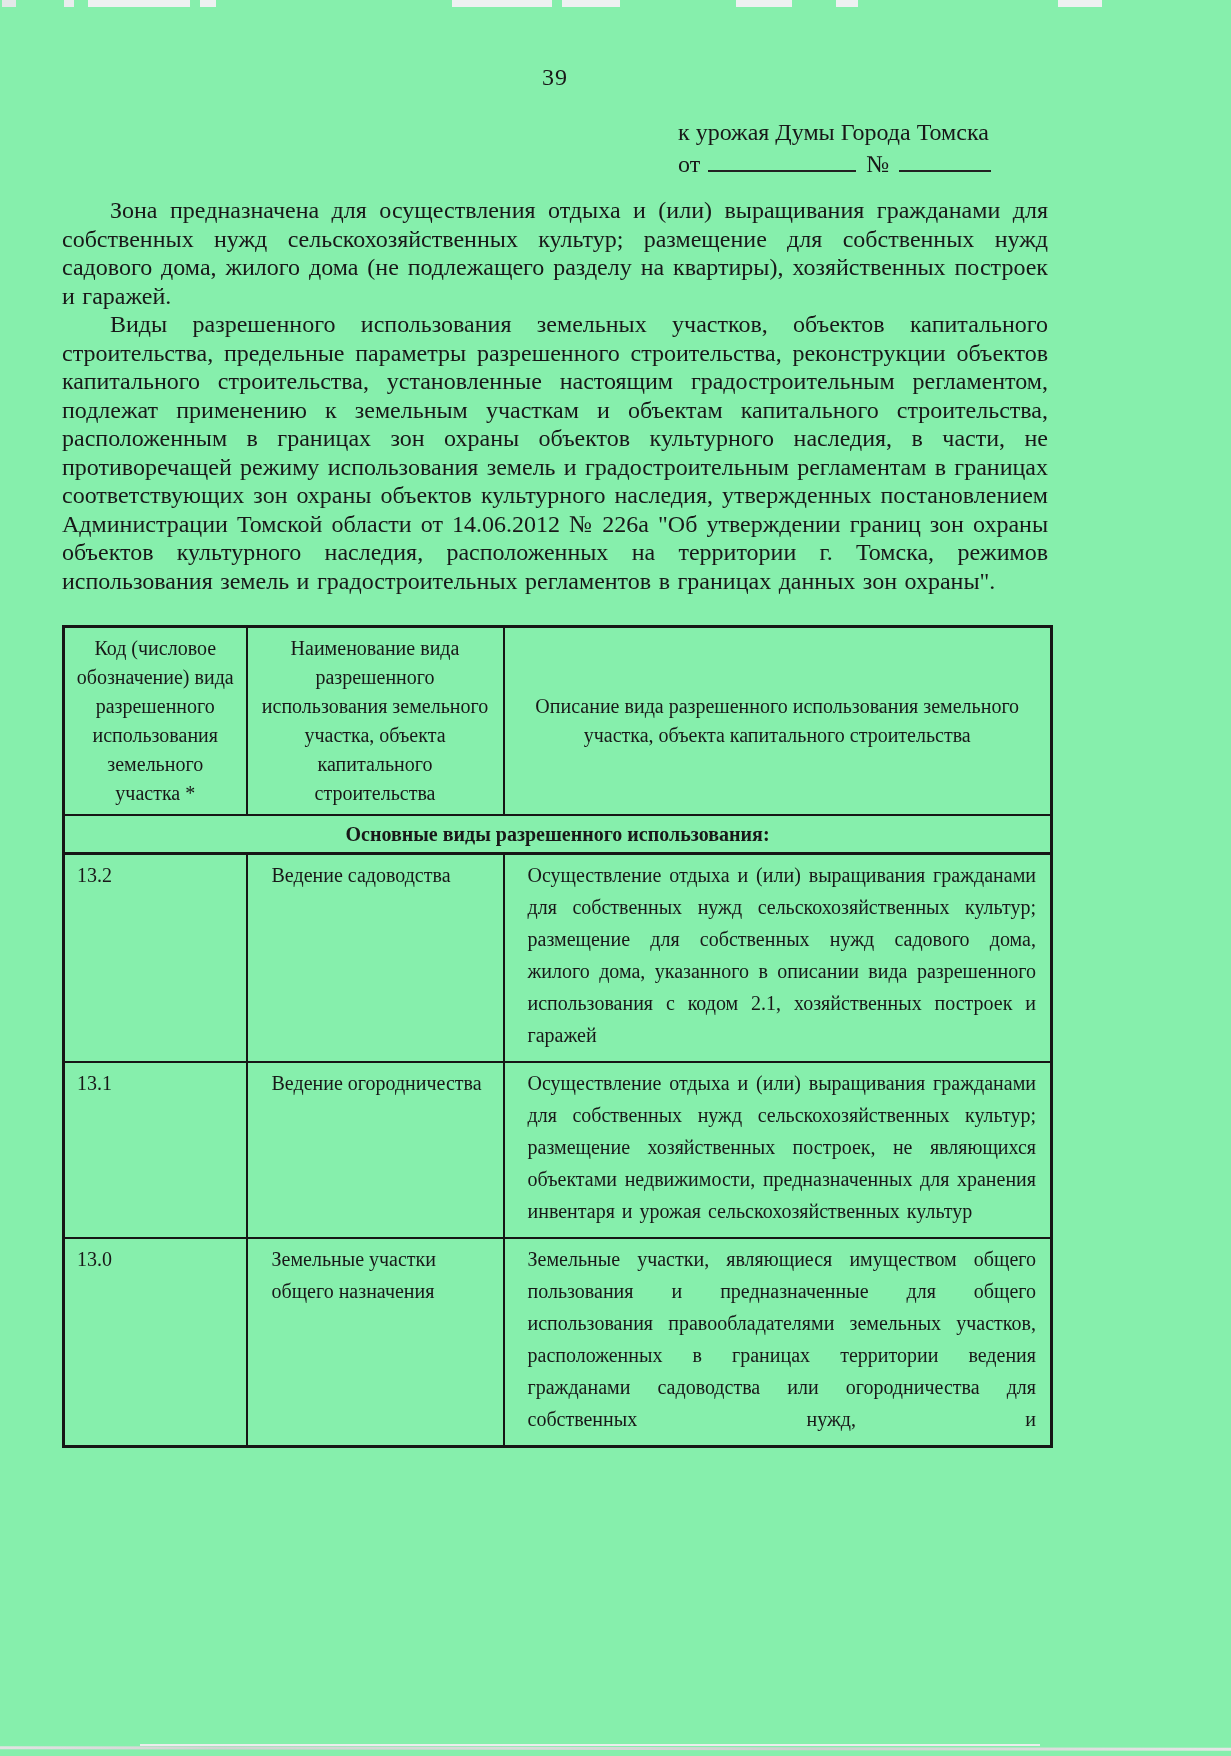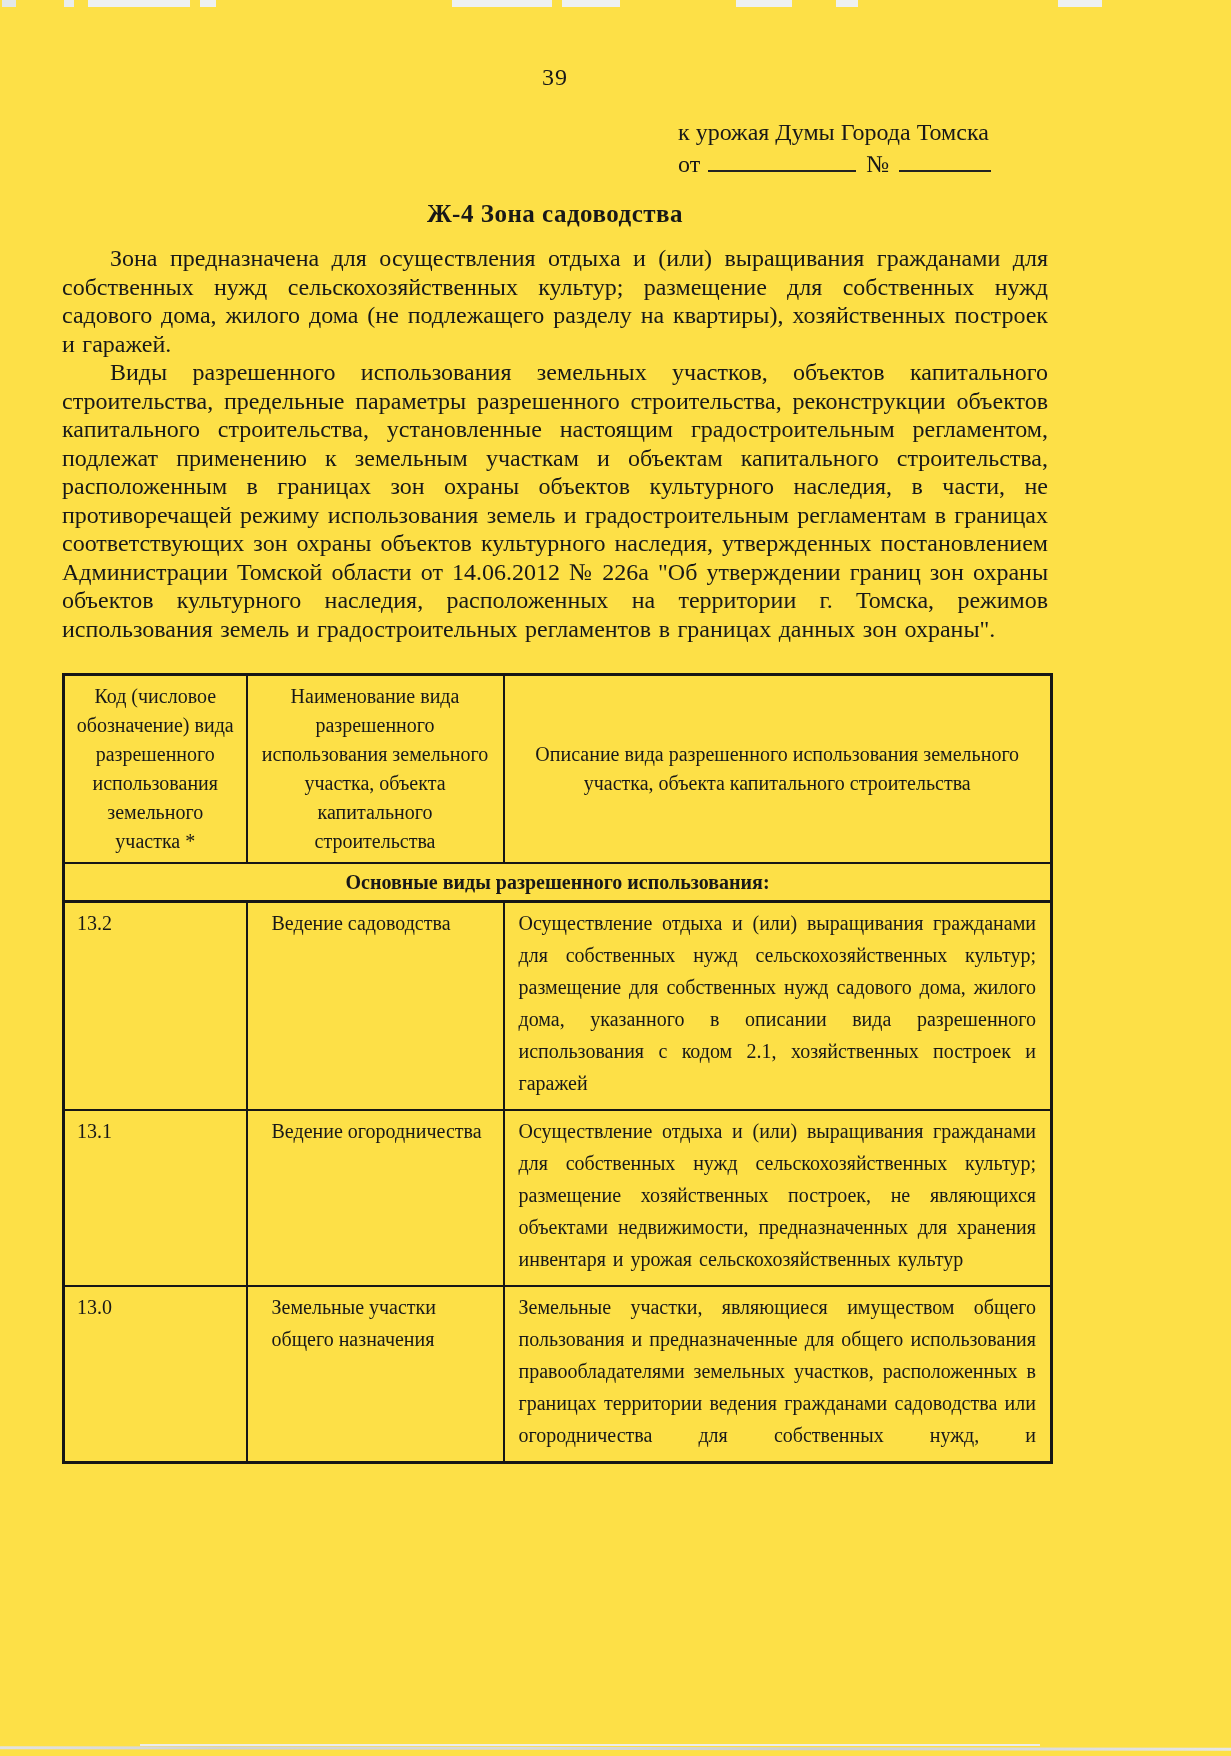--- a/index.html
+++ b/index.html
@@ -13,21 +13,21 @@
     position: relative;
     overflow: hidden;
     font-family: "Liberation Serif", "DejaVu Serif", serif;
     color: #181818;
   }
   .sheet {
     position: absolute;
     top: 0; left: 0;
     width: 1231px;
     height: 1756px;
-    background: #fde047;
+    background: #86efac;
   }
   .content {
     position: absolute;
     top: 0;
     left: 62px;
     width: 986px;
   }
   .page-number {
     margin-top: 64px;
     text-align: center;
@@ -97,21 +97,21 @@
     line-height: 32px;
     padding-left: 12px;
   }
   td.name-cell {
     line-height: 32px;
     padding-left: 24px;
   }
   td.desc-cell {
     text-align: justify;
     line-height: 32px;
-    padding: 4px 14px 10px 14px;
+    padding: 4px 14px 10px 23px;
     word-spacing: 2px;
   }
   td.desc-cell.continued {
     text-align-last: justify;
   }
   
   .artifact { position: absolute; pointer-events: none; }
   .top-edge { top: 0; height: 7px; background: #eef1f1; }
   .te1 { left: 2px;   width: 14px;  background: #e3e8e8; }
   .te2 { left: 64px;  width: 10px;  background: #e9eded; }
@@ -156,21 +156,20 @@
   <div class="content">
     <div class="page-number">39</div>
 
     <div class="appendix-block">
       <div>к урожая Думы Города Томска</div>
       <div>
         <span>от</span><span class="blank date"></span><span>№</span><span class="blank num"></span>
       </div>
     </div>
 
-    <h1 class="doc-heading">Ж-4 Зона садоводства</h1>
 
     <p class="body-par first">Зона предназначена для осуществления отдыха и (или) выращивания гражданами для собственных нужд сельскохозяйственных культур; размещение для собственных нужд садового дома, жилого дома (не подлежащего разделу на квартиры), хозяйственных построек и гаражей.</p>
     <p class="body-par">Виды разрешенного использования земельных участков, объектов капитального строительства, предельные параметры разрешенного строительства, реконструкции объектов капитального строительства, установленные настоящим градостроительным регламентом, подлежат применению к земельным участкам и объектам капитального строительства, расположенным в границах зон охраны объектов культурного наследия, в части, не противоречащей режиму использования земель и градостроительным регламентам в границах соответствующих зон охраны объектов культурного наследия, утвержденных постановлением Администрации Томской области от 14.06.2012 № 226а "Об утверждении границ зон охраны объектов культурного наследия, расположенных на территории г. Томска, режимов использования земель и градостроительных регламентов в границах данных зон охраны".</p>
 
     <table class="uses-table">
       <colgroup>
         <col style="width:183px">
         <col style="width:257px">
         <col style="width:548px">
       </colgroup>

